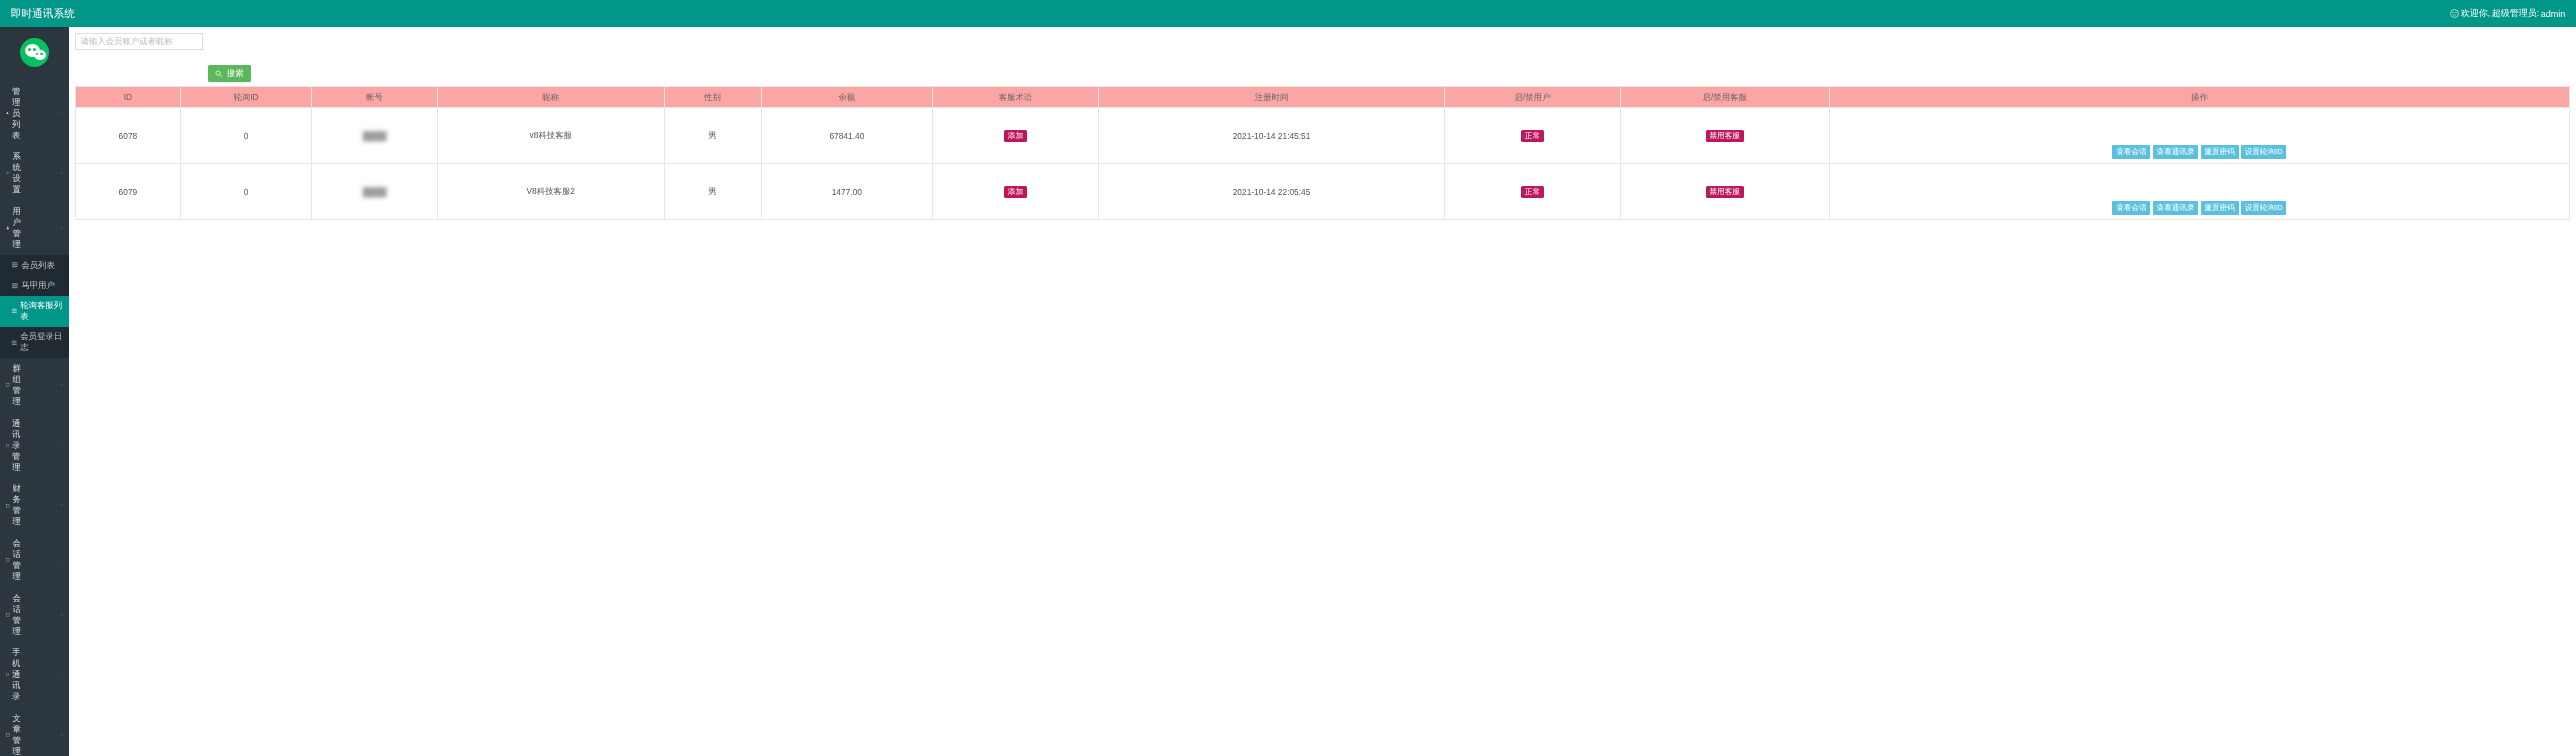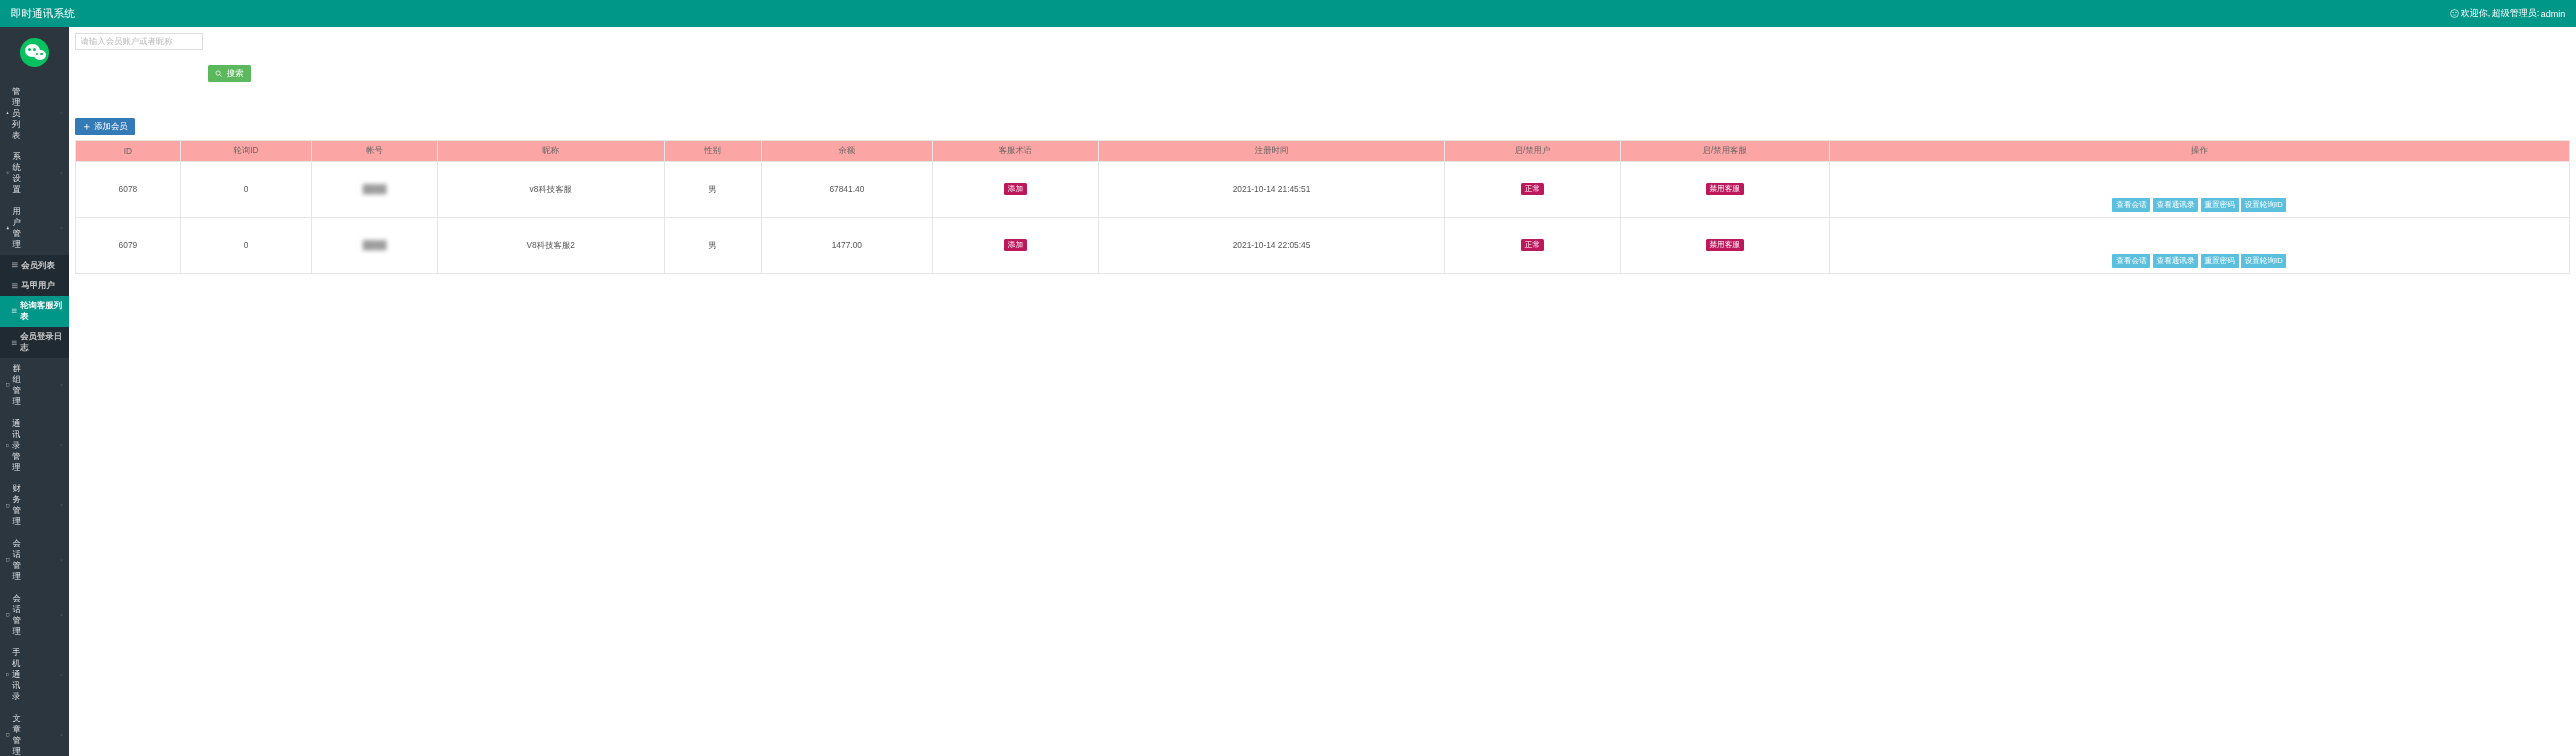--- a/index.html
+++ b/index.html
@@ -17,21 +17,21 @@
 .logo-bubble-1:before{left:3px;}
 .logo-bubble-1:after{left:8.4px;}
 .logo-bubble-2{position:absolute;width:12px;height:10.7px;background:#fff;border-radius:50%;top:12px;left:13.7px;}
 .logo-bubble-2:before,.logo-bubble-2:after{content:"";position:absolute;width:2.3px;height:2.3px;background:#07c160;border-radius:50%;top:3px;}
 .logo-bubble-2:before{left:2.3px;}
 .logo-bubble-2:after{left:6.8px;}
 .menu-item{display:flex;align-items:center;justify-content:space-between;padding:5.3px 6px;cursor:pointer;color:#e0e0e0;gap:32px;}
 .menu-item-left{display:flex;align-items:center;gap:3px;}
 .menu-item-left svg{width:7.6px;height:7.6px;fill:#ccc;}
 .arrow{width:6px;height:6px;fill:#bbb;}
-.submenu{background:#202a32;font-weight:bold;}
+.submenu{background:#202a32;}
 .submenu-item{padding:4.6px 6px 4.6px 10.7px;color:#c8c8c8;cursor:pointer;display:flex;align-items:center;gap:3px;}
 .submenu-item svg{width:7.6px;height:7.6px;fill:#bbb;}
 .submenu-item.active{background:#009688;color:#fff;}
 .submenu-item.active svg{fill:#fff;}
 .main{flex:1;padding:6px;overflow:auto;}
 .toolbar{display:flex;gap:4.6px;margin-bottom:4.6px;}
 .search-input{width:128px;height:16.7px;border:0.8px solid #ddd;padding:0 4.6px;font-size:8.4px;color:#666;}
 .search-input::placeholder{color:#bbb;}
 .btn{border:none;border-radius:1.5px;padding:0 7.6px;height:16.7px;font-size:8.4px;cursor:pointer;color:#fff;display:inline-flex;align-items:center;gap:4px;margin-top:32px;}
 .btn-green{background:#5cb85c;}
@@ -229,28 +229,20 @@
 
   <div class="main">
     <div class="toolbar">
       <input class="search-input" placeholder="请输入会员账户或者昵称" style="">
       <button class="btn btn-green">
         <svg viewBox="0 0 16 16">
             <circle cx="6.5" cy="6.5" r="4.5" fill="none" stroke="#fff" stroke-width="1.5"></circle>
             <line x1="10" y1="10" x2="14" y2="14" stroke="#fff" stroke-width="1.5"></line>
           </svg>
         <span>搜索</span>
-      </button>
-    </div>
-    <div class="add-row">
-      <button class="btn btn-blue">
-        <svg viewBox="0 0 16 16">
-            <path d="M8 2v12M2 8h12" stroke="#fff" stroke-width="1.8"></path>
-          </svg>
-        <span>添加会员</span>
       </button>
     </div>
 
     <table class="table">
       <thead>
           <tr id="thead-row">
             <th>ID</th>
             <th>轮询ID</th>
             <th>帐号</th>
             <th>昵称</th>

